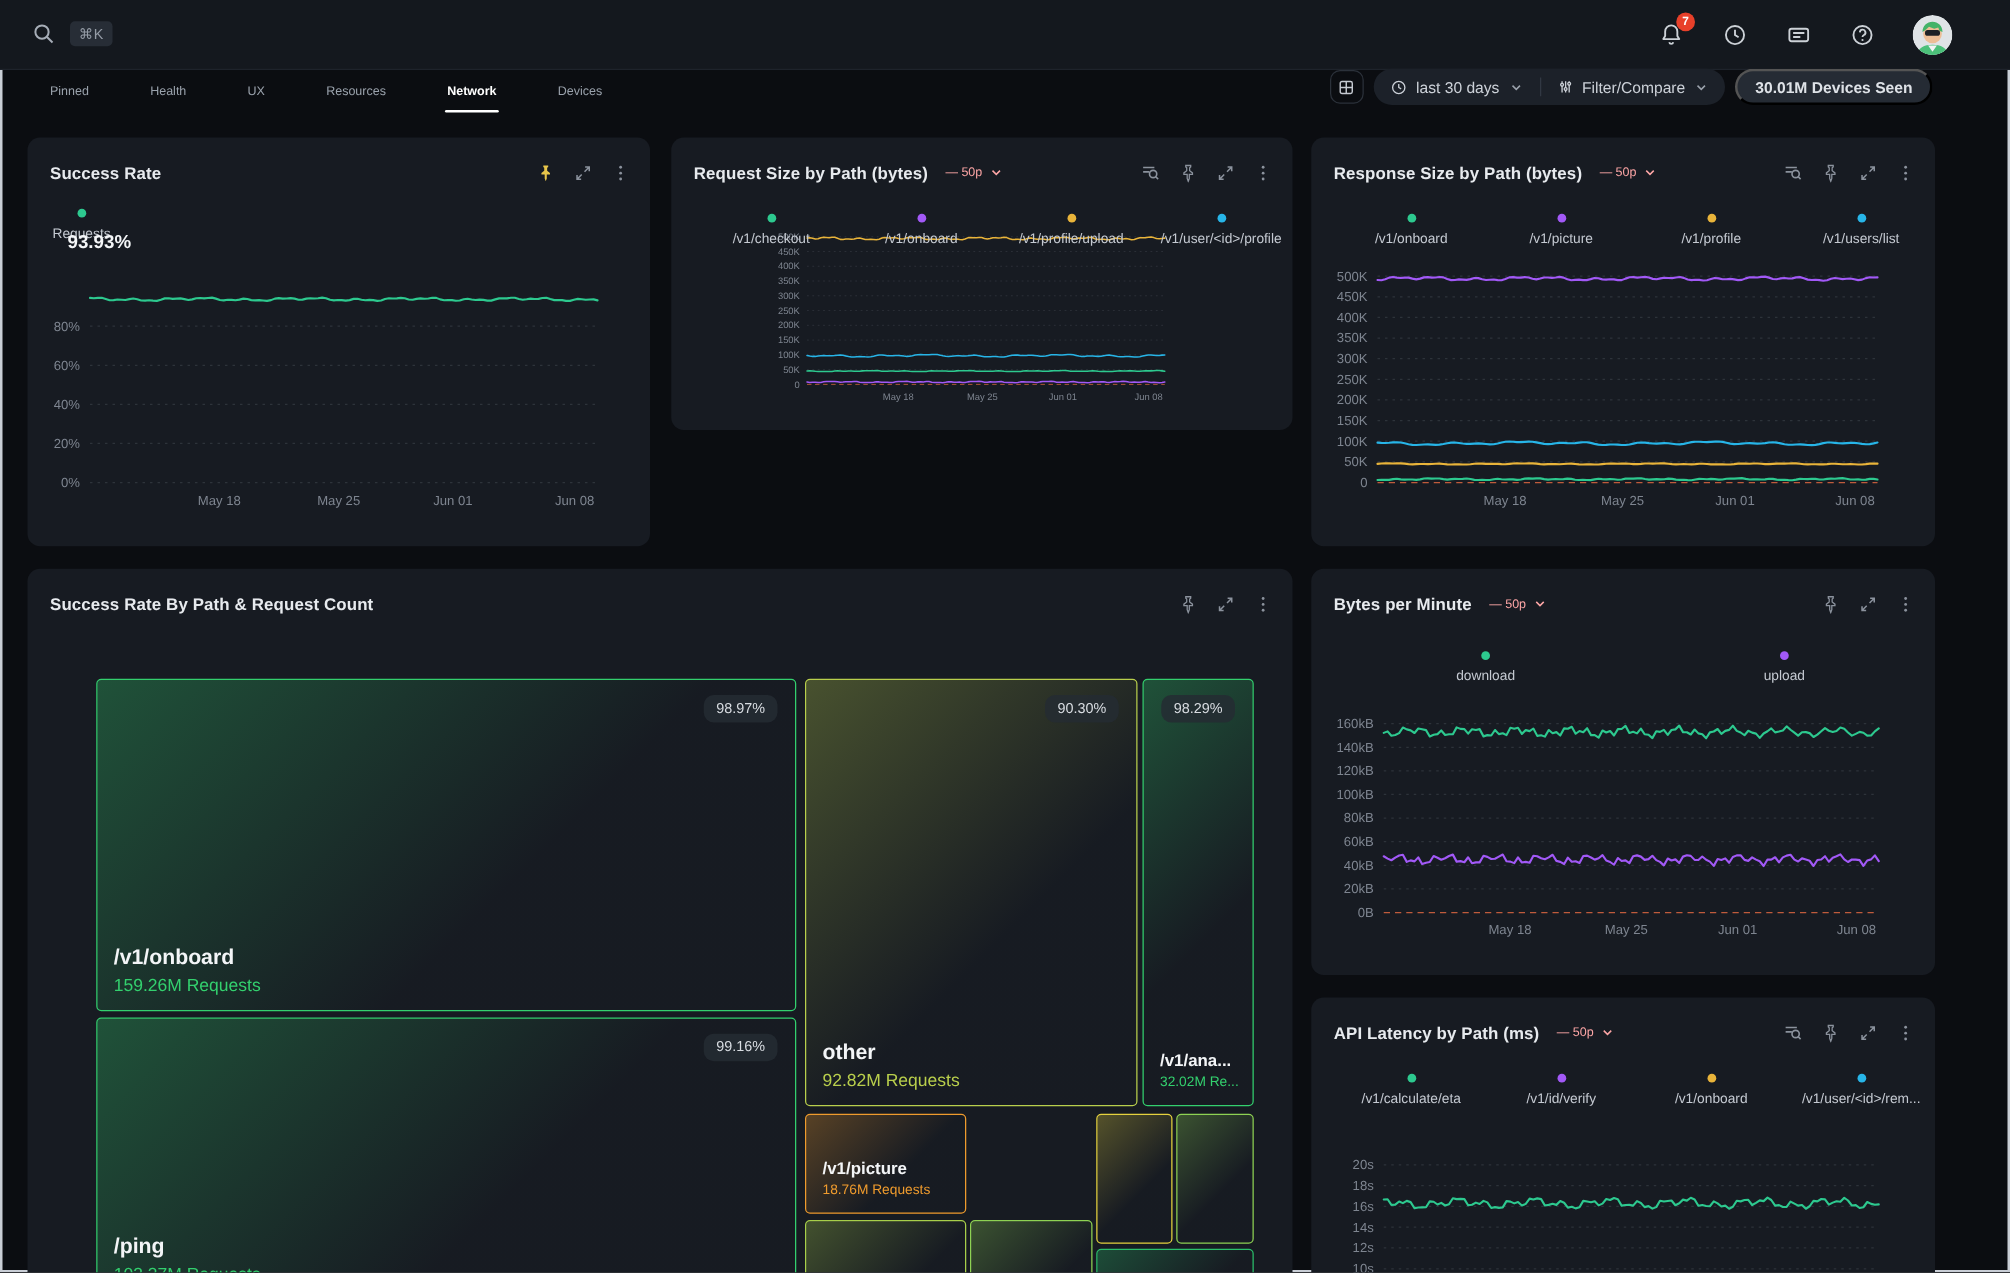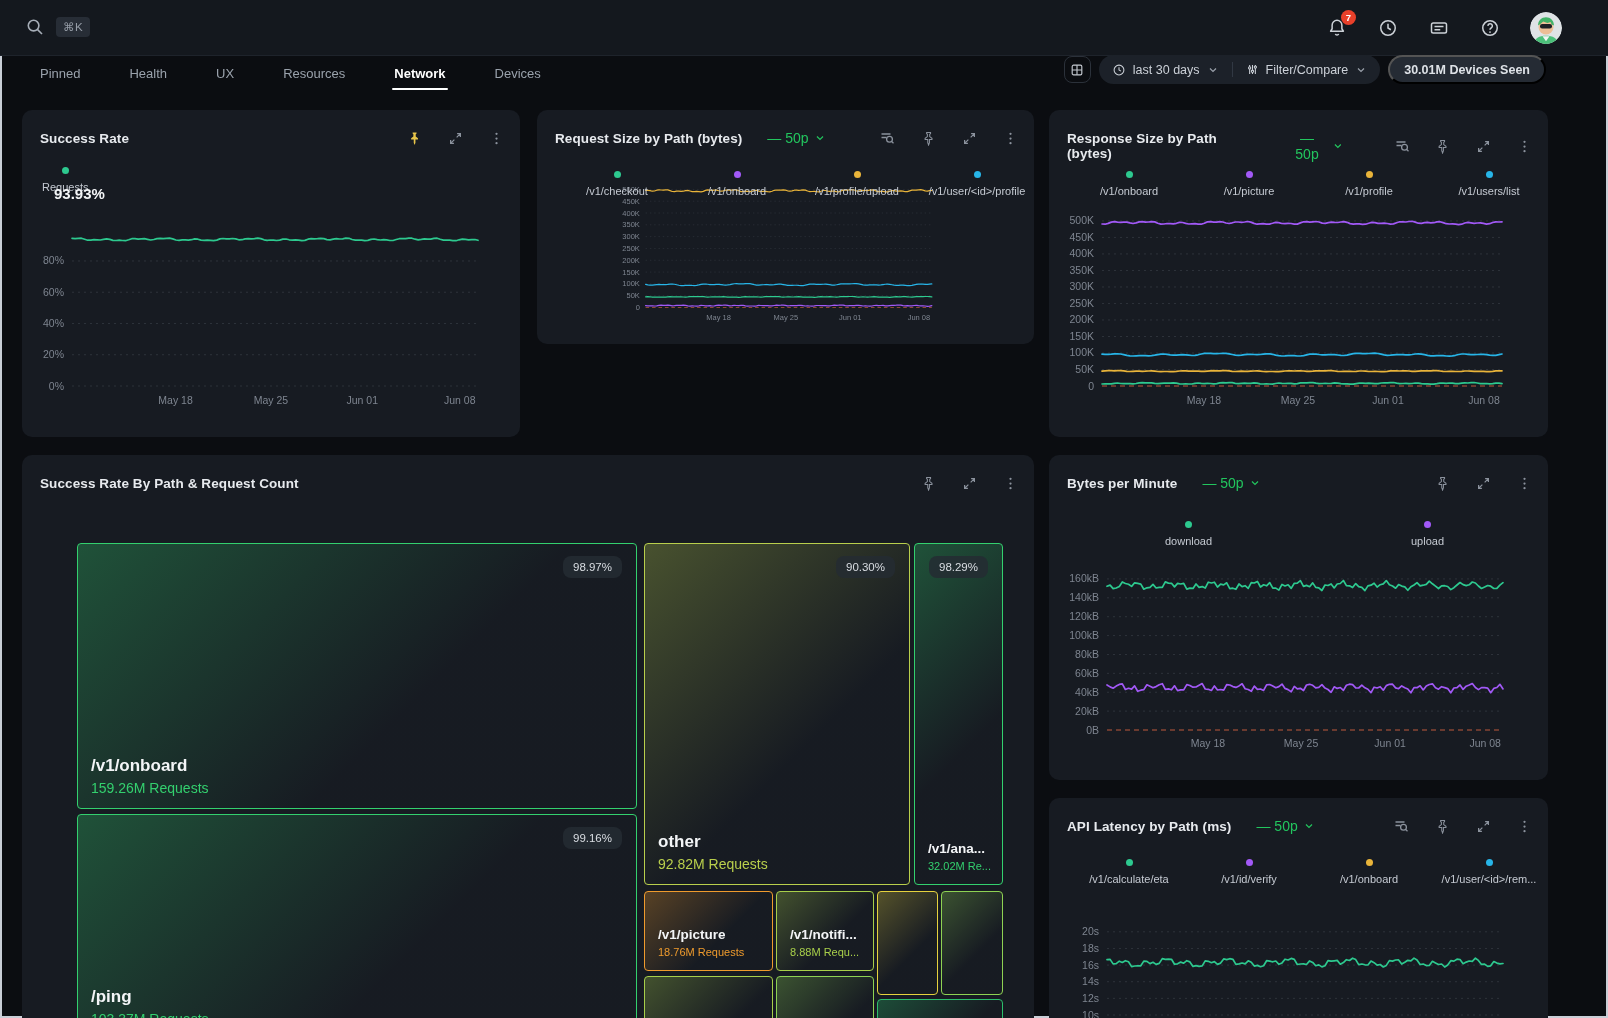--- a/index.html
+++ b/index.html
@@ -19,43 +19,43 @@
   .tb-icon { position:relative; width:22px; height:22px; color:#ccd1d7; display:flex;
              align-items:center; justify-content:center; cursor:pointer; }
   .notif-badge { position:absolute; top:-7px; right:-8px; min-width:15px; height:15px;
                  background:#e8402a; color:#fff; font-size:9.5px; font-weight:700;
                  border-radius:8px; display:flex; align-items:center; justify-content:center;
                  padding:0 3px; }
   .avatar { width:32px; height:32px; border-radius:50%; overflow:hidden; display:block; cursor:pointer; }
 
   
   .tabbar { position:absolute; left:38px; top:56px; height:34px; display:flex; gap:45px; }
-  .tab { color:#9aa2ac; font-size:13px; display:flex; align-items:center; cursor:pointer;
+  .tab { color:#9aa2ac; font-size:10px; display:flex; align-items:center; cursor:pointer;
          position:relative; padding:0 2px; }
   .tab.active { color:#fff; font-weight:700; }
   .tab.active::after { content:""; position:absolute; left:0; right:0; bottom:0;
                        height:2px; background:#fff; border-radius:1px; }
   .tab-controls { position:absolute; right:62px; top:55px; display:flex; gap:8px; align-items:center; }
   .grid-btn { width:27px; height:27px; border:1px solid #2b313a; border-radius:8px;
               color:#c6cbd2; display:flex; align-items:center; justify-content:center;
               background:transparent; cursor:pointer; }
   .pill { height:29px; background:#1c2129; border-radius:15px; display:flex; align-items:center;
           color:#ccd1d8; font-size:12.5px; }
   .pill .seg { display:flex; align-items:center; gap:7px; padding:0 13px; cursor:pointer; }
   .pill .divider { width:1px; height:15px; background:#313843; }
   .pill-solid { height:29px; background:#252b34; border-radius:15px; display:flex;
                 align-items:center; padding:0 14px; color:#dee2e7; font-size:12.5px;
                 font-weight:600; cursor:pointer; }
 
   
   .panel { position:absolute; background:#171b22; border-radius:10px; overflow:hidden; }
   .panel-head { position:absolute; left:18px; right:16px; top:20px; display:flex;
-                align-items:center; gap:25px; z-index:2; }
+                align-items:center; gap:14px; z-index:2; }
   .panel-title { color:#e7eaee; font-size:13.5px; font-weight:700; letter-spacing:.1px; }
-  .pctl { display:flex; align-items:center; gap:5px; color:#22c55e; font-size:14px;
+  .pctl { display:flex; align-items:center; gap:5px; color:#fca5a5; font-size:10px;
           background:none; border:none; cursor:pointer; font-family:inherit; }
   .head-spacer { flex:1; }
   .hicon { width:16px; height:16px; color:#8b929d; display:flex; align-items:center;
            justify-content:center; cursor:pointer; }
   .hicon.pinned { color:#e7c54a; }
   .legend { position:absolute; left:20px; display:grid; z-index:2; }
   .legend-4 { grid-template-columns:repeat(4,120px); top:61px; }
   .legend-2 { grid-template-columns:repeat(2,239px); top:66px; }
   .legend-1 { top:57px; }
   .legend-item { display:flex; align-items:center; gap:7px; color:#c5cad2; font-size:11px;flex-direction:column; }
@@ -466,26 +466,20 @@
             <span class="tm-path">/v1/ana...</span>
             <span class="tm-req" style="color: rgb(51, 208, 110);">32.02M Re...</span>
           </div>
         </div>
         <div class="tm-box sm" style="left: 567px; top: 348px; width: 129px; height: 80px; border: 1.5px solid rgb(239, 155, 45); background: linear-gradient(135deg, rgba(239, 155, 45, 0.3) 0%, rgba(22, 28, 35, 0.08) 60%);">
           <div class="tm-labels">
             <span class="tm-path">/v1/picture</span>
             <span class="tm-req" style="color: rgb(239, 155, 45);">18.76M Requests</span>
           </div>
         </div>
-        <div class="tm-box sm" style="left: 699px; top: 348px; width: 98px; height: 80px; border: 1.5px solid rgb(168, 207, 74); background: linear-gradient(135deg, rgba(168, 207, 74, 0.3) 0%, rgba(22, 28, 35, 0.08) 60%);">
-          <div class="tm-labels">
-            <span class="tm-path">/v1/notifi...</span>
-            <span class="tm-req" style="color: rgb(168, 207, 74);">8.88M Requ...</span>
-          </div>
-        </div>
         <div class="tm-box sm" style="left: 800px; top: 348px; width: 61px; height: 104px; border: 1.5px solid rgb(229, 210, 62); background: linear-gradient(135deg, rgba(229, 210, 62, 0.3) 0%, rgba(22, 28, 35, 0.08) 60%);"></div>
         <div class="tm-box sm" style="left: 864px; top: 348px; width: 62px; height: 104px; border: 1.5px solid rgb(142, 210, 83); background: linear-gradient(135deg, rgba(142, 210, 83, 0.3) 0%, rgba(22, 28, 35, 0.08) 60%);"></div>
         <div class="tm-box sm" style="left: 567px; top: 433px; width: 129px; height: 100px; border: 1.5px solid rgb(168, 207, 74); background: linear-gradient(135deg, rgba(168, 207, 74, 0.3) 0%, rgba(22, 28, 35, 0.08) 60%);"></div>
         <div class="tm-box sm" style="left: 699px; top: 433px; width: 98px; height: 100px; border: 1.5px solid rgb(142, 210, 83); background: linear-gradient(135deg, rgba(142, 210, 83, 0.3) 0%, rgba(22, 28, 35, 0.08) 60%);"></div>
         <div class="tm-box sm" style="left: 800px; top: 456px; width: 126px; height: 80px; border: 1.5px solid rgb(43, 191, 107); background: linear-gradient(135deg, rgba(43, 191, 107, 0.3) 0%, rgba(22, 28, 35, 0.08) 60%);"></div>
       </div>
   </section>
 
   <section class="panel" style="left:1049px; top:455px; width:499px; height:325px;">
     <div class="panel-head">

